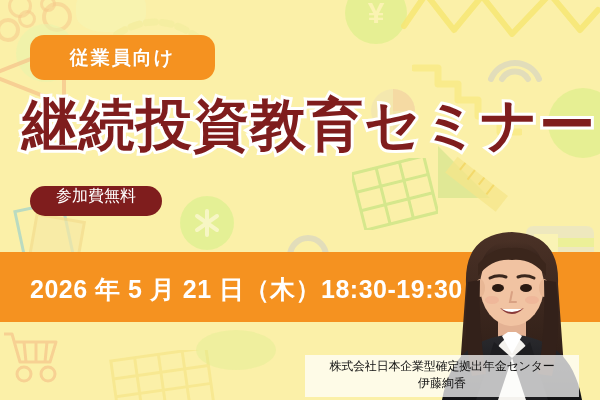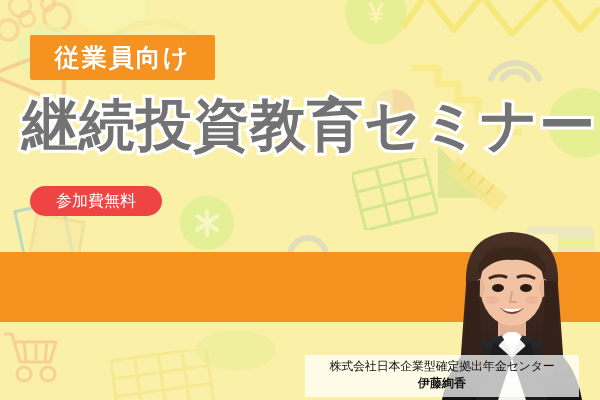--- a/index.html
+++ b/index.html
@@ -29,49 +29,49 @@
   .doc{opacity:.7;}
   .cart{opacity:.55;}
   .card{opacity:.5;}
   .grid{opacity:.55;}
   .pie{opacity:.55;}
 
   
   .tag{
     position:absolute;left:30px;top:35px;
     height:45px;min-width:185px;
-    background:#f59220;border-radius:2px;
+    background:#f59220;border-radius:14px;
     display:flex;align-items:center;justify-content:center;
-    color:#ffffff;font-size:25px;font-weight:700;
+    color:#ffffff;font-size:19px;font-weight:700;
     letter-spacing:2px;
     text-shadow:0 0 2px rgba(0,0,0,.07);
     padding:0 16px;box-sizing:border-box;
   }
 
   
   .title{
     position:absolute;left:22px;top:96px;
     font-size:56px;font-weight:700;
-    color:#737373;
+    color:#7f1d1d;
     letter-spacing:1px;
     white-space:nowrap;
     -webkit-text-stroke:6px #ffffff;
     paint-order:stroke fill;
     line-height:1.05;
   }
 
   
   .pills{
     position:absolute;left:30px;top:186px;
     display:flex;gap:16px;align-items:center;
   }
   .pill{
     height:30px;border-radius:15px;
-    background:#ef4444;
-    display:flex;align-items:center;justify-content:center;
+    background:#7f1d1d;
+    display:flex;justify-content:center;
     color:#ffffff;font-size:16px;font-weight:500;
     padding:0 26px;box-sizing:border-box;
     white-space:nowrap;
   }
 
   
   .date-band{
     position:absolute;left:0;top:252px;
     width:600px;height:70px;
     background:#f59220;
@@ -90,21 +90,21 @@
     position:absolute;left:305px;top:355px;
     width:274px;
     background:rgba(255,255,255,.72);
     text-align:center;
     color:#111111;
     font-size:12px;line-height:1.45;
     padding:3px 4px 4px;
     box-sizing:border-box;
   }
   .caption .org{display:block;letter-spacing:-.2px;}
-  .caption .name{display:block;font-weight:bold;}
+  .caption .name{display:block;}
 </style>
 </head>
 <body>
 
 <div class="poster">
 
   <div class="bg">
 
     <div class="deco ring small" style="left:8px;top:-6px;width:18px;height:18px;"></div>
     <div class="deco ring small" style="left:18px;top:10px;width:12px;height:12px;"></div>
@@ -287,19 +287,20 @@
       <path d="M70 91 Q80 97 90 91 Z" fill="#ffffff"></path>
 
       <ellipse cx="60" cy="82" rx="7" ry="4" fill="#eeab91" opacity=".5"></ellipse>
       <ellipse cx="100" cy="82" rx="7" ry="4" fill="#eeab91" opacity=".5"></ellipse>
 
       <path d="M36 64 Q30 112 40 158 L54 156 Q46 110 48 62 Z" fill="#33211a"></path>
       <path d="M124 64 Q130 112 120 158 L106 156 Q114 110 112 62 Z" fill="#33211a"></path>
     </g>
   </svg>
 
+  <div class="date-text">2026 年 5 月 21 日（木）18:30-19:30</div>
 
   <div class="caption">
     <span class="org">株式会社日本企業型確定拠出年金センター</span>
     <span class="name">伊藤絢香</span>
   </div>
 
 </div>
 
 </body></html>

